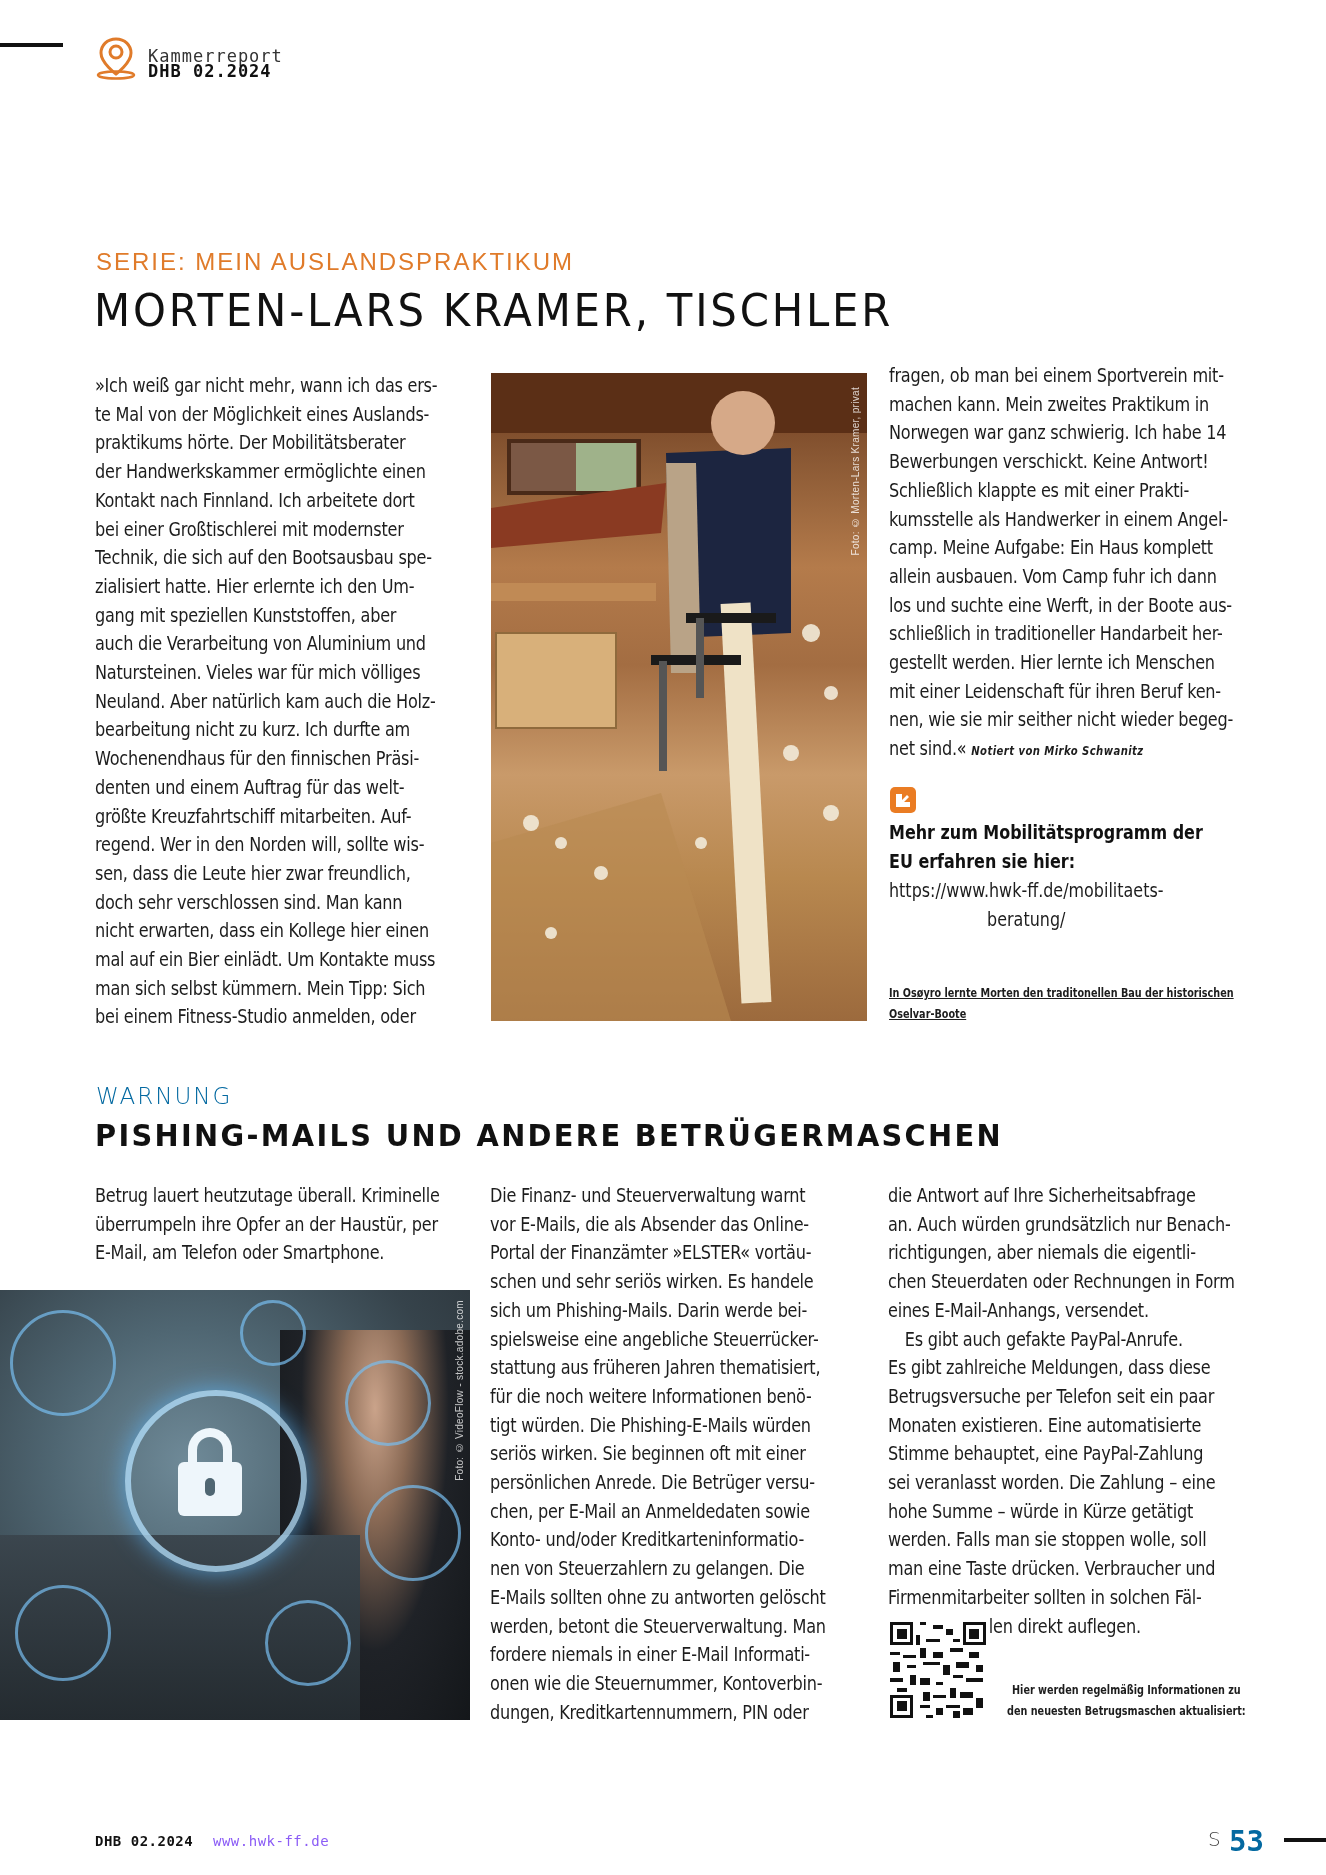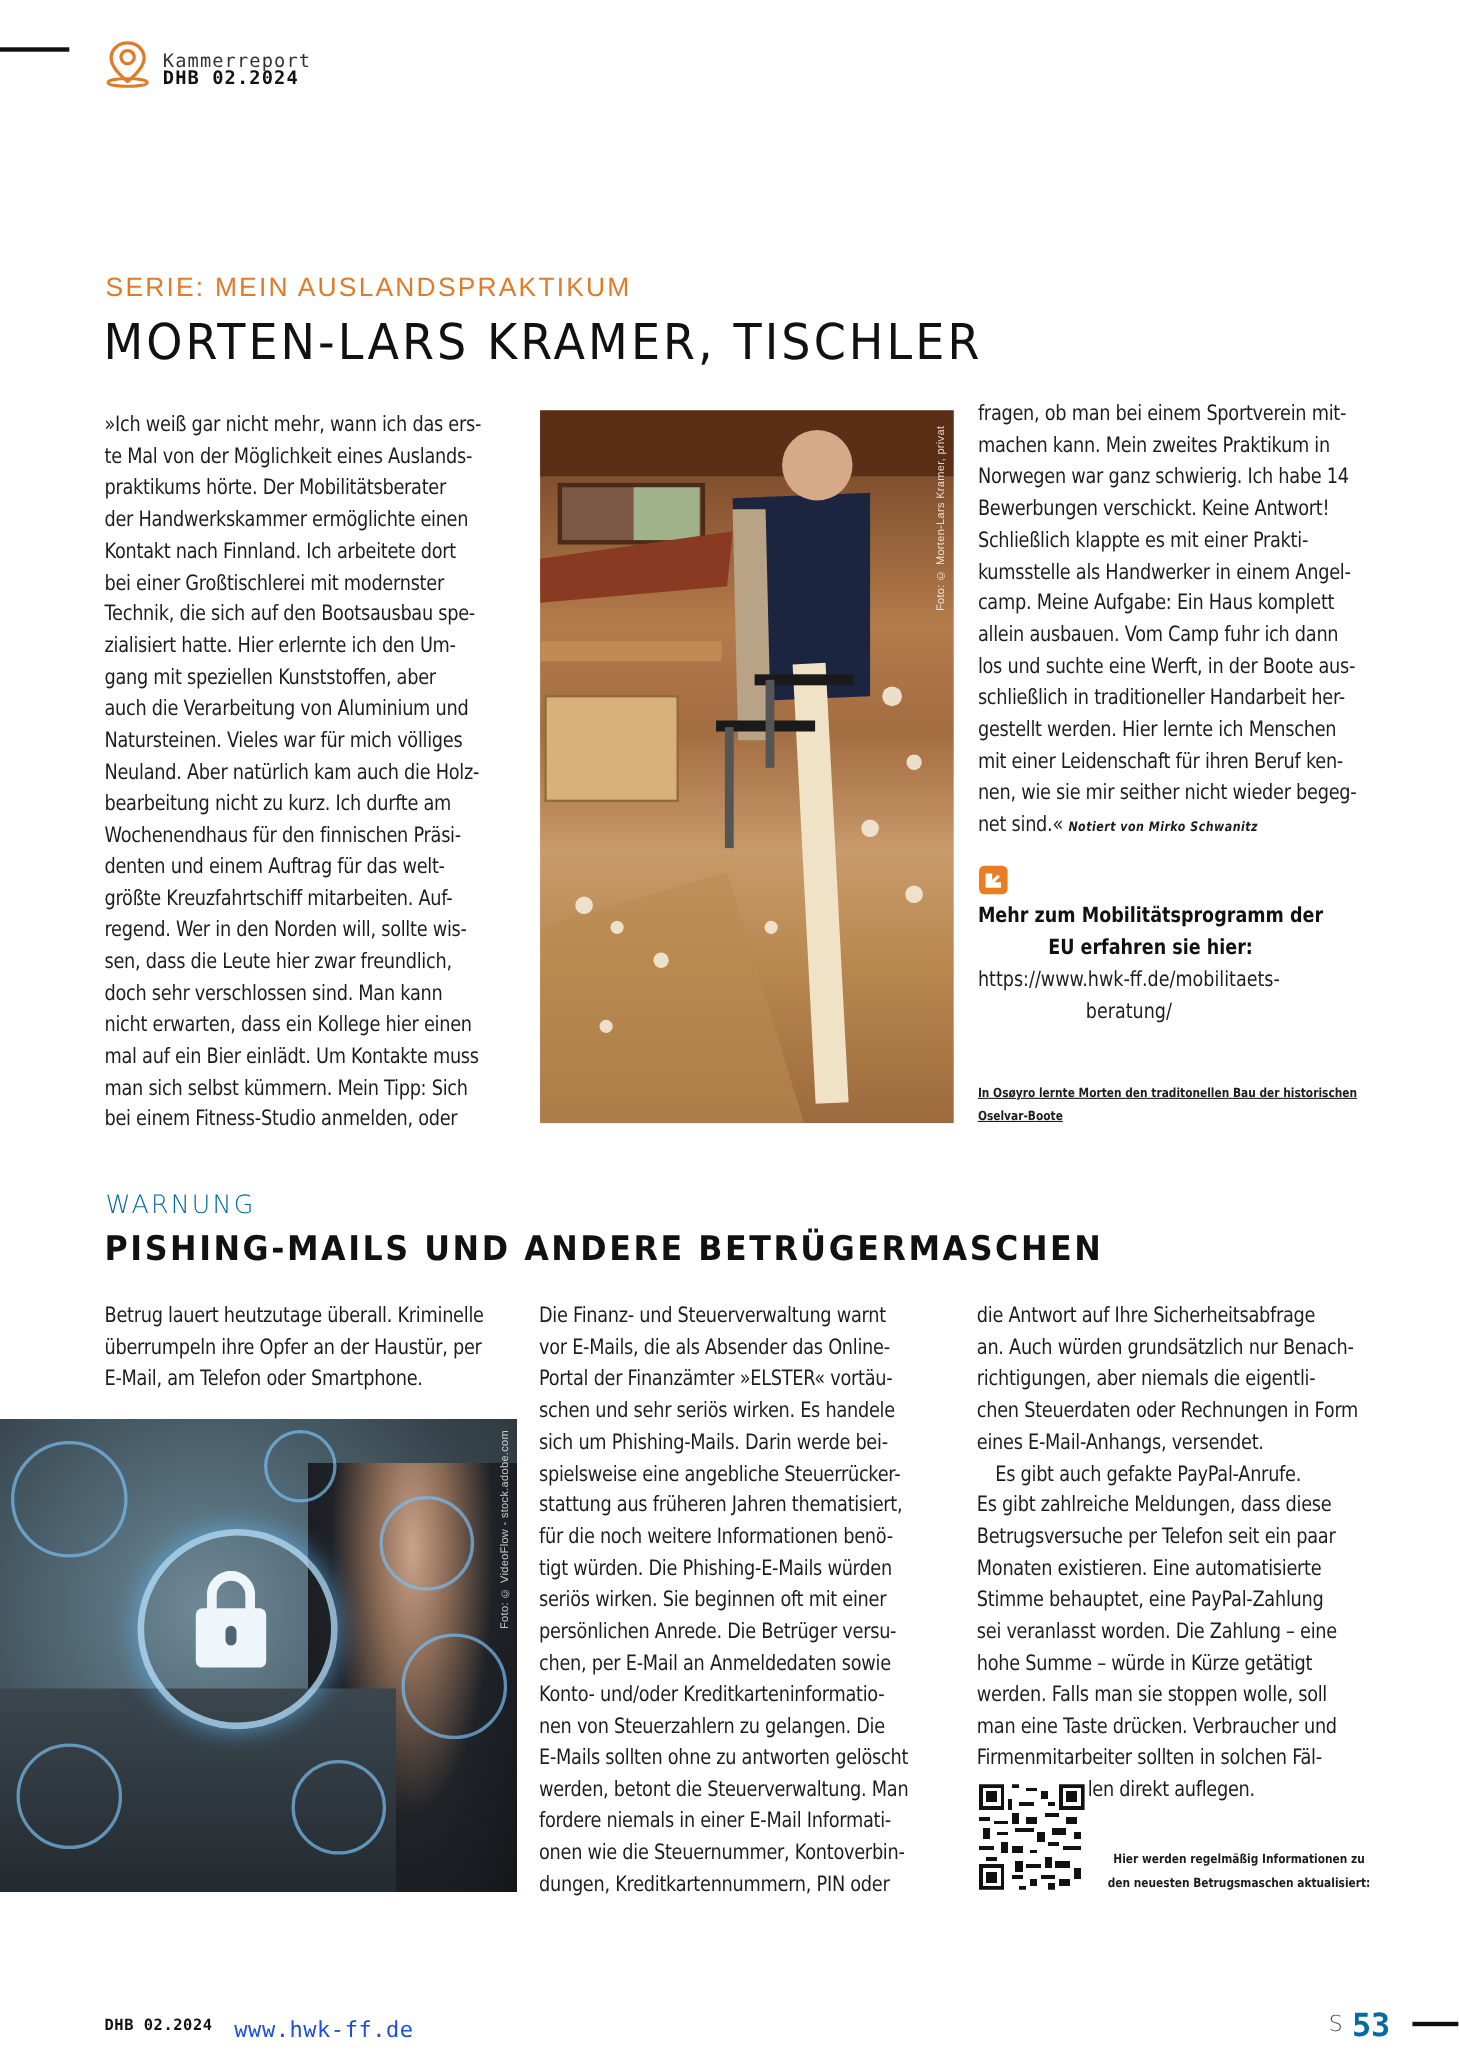--- a/index.html
+++ b/index.html
@@ -22,21 +22,21 @@
 
   .s1-col1 { left: 95px; top: 372px; width: 370px; }
   .s1-col3 { left: 889px; top: 362px; width: 380px; }
 
   .photo1 { left: 491px; top: 373px; width: 376px; height: 648px; overflow: hidden;
     background: linear-gradient(180deg, #6b3a1e 0%, #8c5a35 14%, #b47b4b 30%, #a36d42 45%, #c99a6a 62%, #b8884f 78%, #9c6a3d 100%); }
   .credit-v { position: absolute; right: 6px; top: 14px; writing-mode: vertical-rl; transform: rotate(180deg);
     font-size: 10px; color: rgba(255,255,255,0.8); font-family: "Liberation Sans Narrow", "Liberation Sans", sans-serif; letter-spacing: 0.3px; }
 
   .arrow-badge { left: 890px; top: 787px; width: 26px; height: 26px; background: #ea7c23; border-radius: 5px; }
-  .more-bold { left: 889px; top: 818px; font-family: "DejaVu Sans", sans-serif; font-weight: bold; font-size: 19px; line-height: 29px; color: #111; text-align: center; }
+  .more-bold { left: 889px; top: 818px; font-family: "DejaVu Sans", sans-serif; font-weight: bold; font-size: 19px; line-height: 29px; color: #111; }
   .more-bold .ln, .more-link .ln { display: block; white-space: nowrap; transform: scaleX(0.84); transform-origin: left center; }
   .more-link { left: 889px; top: 876px; font-family: "DejaVu Sans", sans-serif; font-size: 19px; line-height: 29px; color: #1d1d1d; text-align: center; }
   .caption1 { left: 889px; top: 983px; font-family: "DejaVu Sans", sans-serif; font-weight: bold; font-size: 11.5px; line-height: 21px; color: #1d1d1d; text-decoration: underline; }
   .caption1 .ln { display: block; white-space: nowrap; transform: scaleX(0.84); transform-origin: left center; }
   .byline { font-weight: bold; font-style: italic; font-size: 12px; letter-spacing: 0.5px; }
 
   
   .s2-kicker { left: 96px; top: 1083px; font-size: 23px; letter-spacing: 2px; color: #0369a1; font-family: "DejaVu Sans", sans-serif; font-weight: 300; }
   .s2-title { left: 95px; top: 1117px; font-size: 31px; letter-spacing: 2.5px; color: #111; font-weight: bold; font-family: "DejaVu Sans", sans-serif; transform: scaleX(0.93); transform-origin: left top; white-space: nowrap; }
 
@@ -56,21 +56,21 @@
   .woman { position: absolute; left: 280px; top: 40px; width: 190px; height: 390px; background: radial-gradient(ellipse at 50% 20%, #caa38a 0%, #8a6a55 25%, #1f2227 55%, #14171a 100%); }
   .credit-v2 { position: absolute; left: 454px; top: 10px; writing-mode: vertical-rl; transform: rotate(180deg);
     font-size: 10px; color: rgba(255,255,255,0.75); letter-spacing: 0.3px; }
 
   .qr { left: 890px; top: 1622px; width: 96px; height: 96px; background: #fff; }
   .qr-caption { left: 1007px; top: 1680px; font-family: "DejaVu Sans", sans-serif; font-weight: bold; font-size: 11.5px; line-height: 21px; color: #1d1d1d; text-align: center; }
   .qr-caption .ln { display: block; white-space: nowrap; transform: scaleX(0.84); transform-origin: left center; }
 
   
   .ftr-issue { left: 95px; top: 1833px; font-family: "DejaVu Sans Mono", monospace; font-weight: bold; font-size: 14px; color: #111; letter-spacing: 0.5px; }
-  .ftr-url { left: 213px; top: 1833px; font-family: "DejaVu Sans Mono", monospace; font-size: 20px; color: #1d4ed8; letter-spacing: 0.5px; }
+  .ftr-url { left: 213px; top: 1833px; font-family: "DejaVu Sans Mono", monospace; font-size: 14px; color: #8b5cf6; letter-spacing: 0.5px; }
   .ftr-s { left: 1208px; top: 1827px; font-size: 20px; color: #444; font-family: "DejaVu Sans", sans-serif; font-weight: 300; }
   .ftr-page { left: 1229px; top: 1824px; font-size: 29px; font-weight: bold; color: #0369a1; font-family: "DejaVu Sans Mono", monospace; }
   .ftr-rule { left: 1284px; top: 1838px; width: 42px; height: 4px; background: #111; }
 </style>
 </head>
 <body>
 
 <div class="abs hdr-rule"></div>
 <svg class="abs hdr-pin" viewBox="0 0 40 44">
   <path d="M20 3 C11 3 5 9.5 5 17 C5 27 20 38 20 38 C20 38 35 27 35 17 C35 9.5 29 3 20 3 Z" fill="none" stroke="#e07b2a" stroke-width="3"></path>

